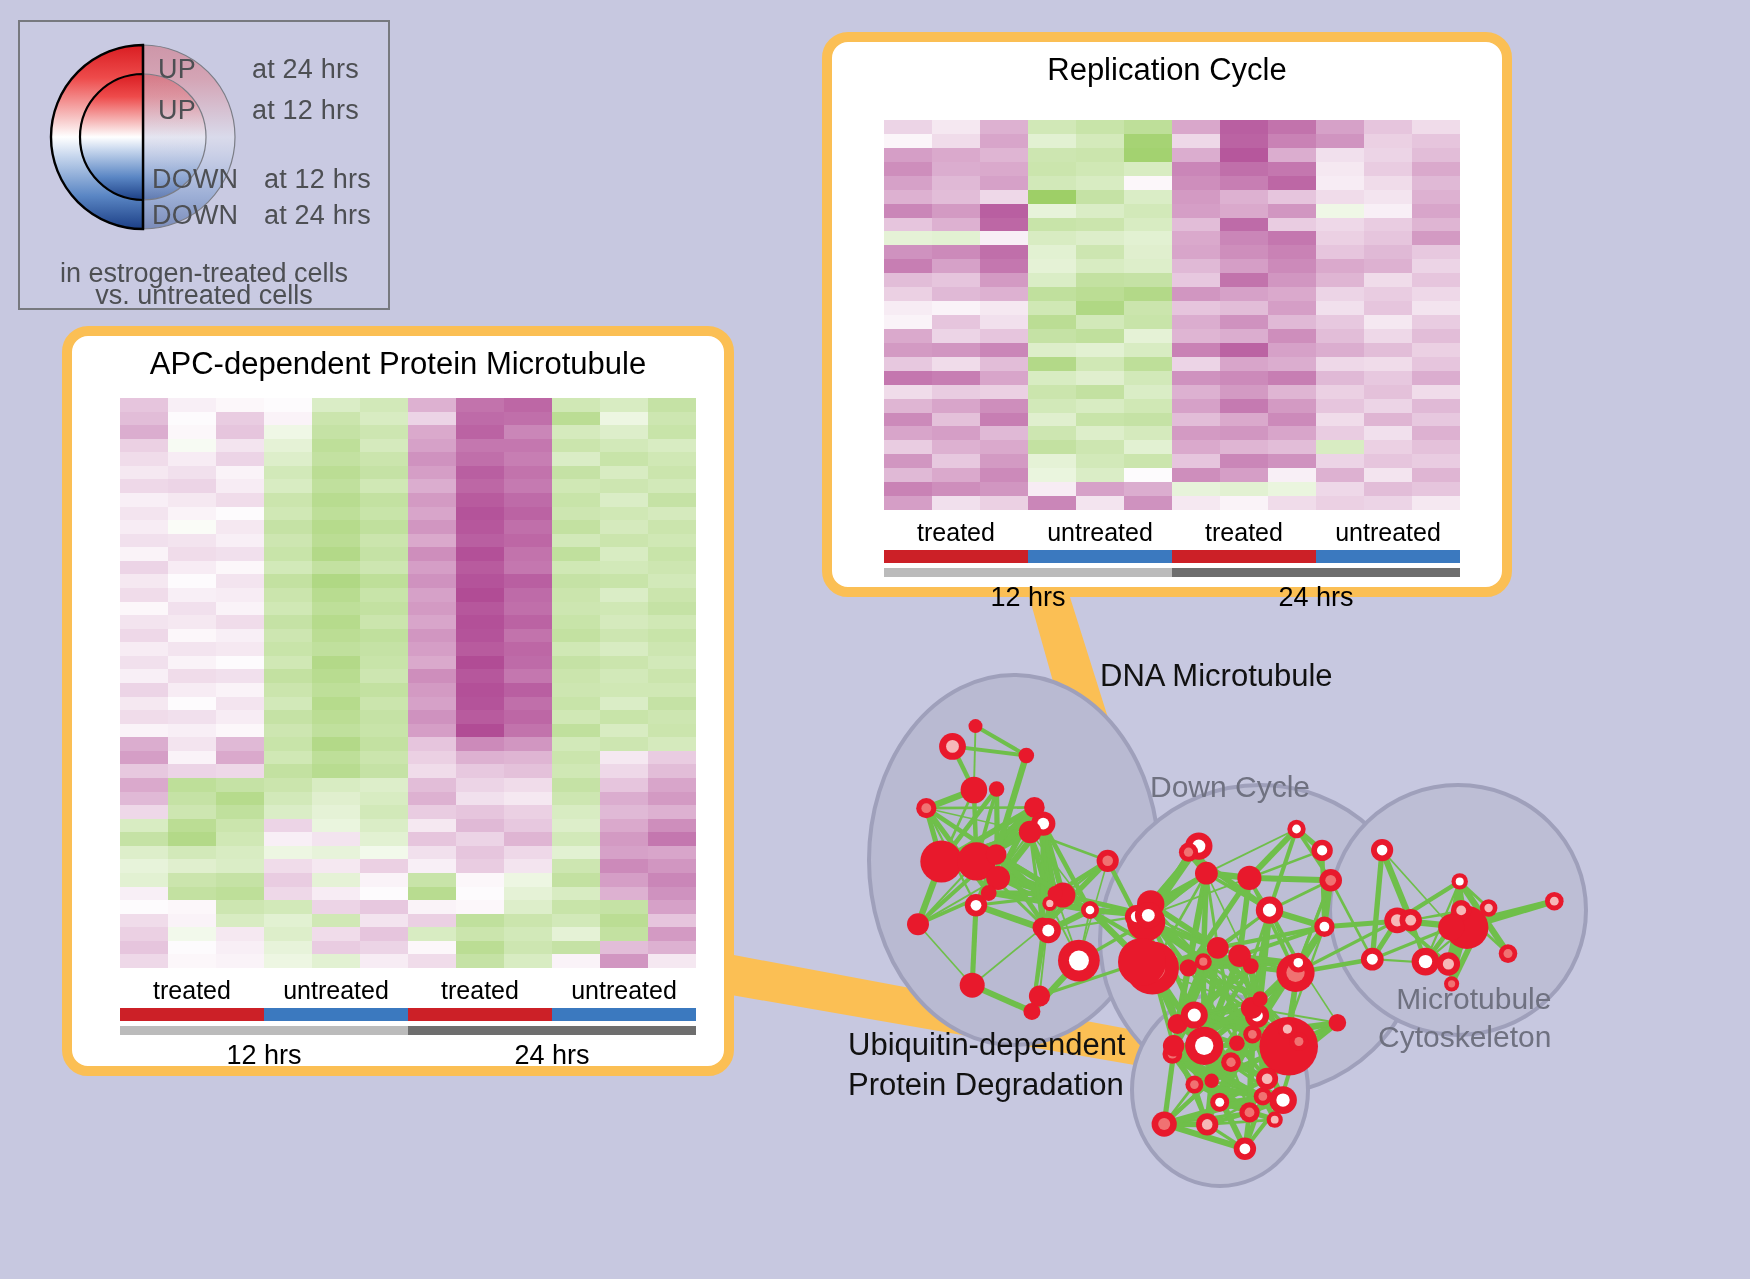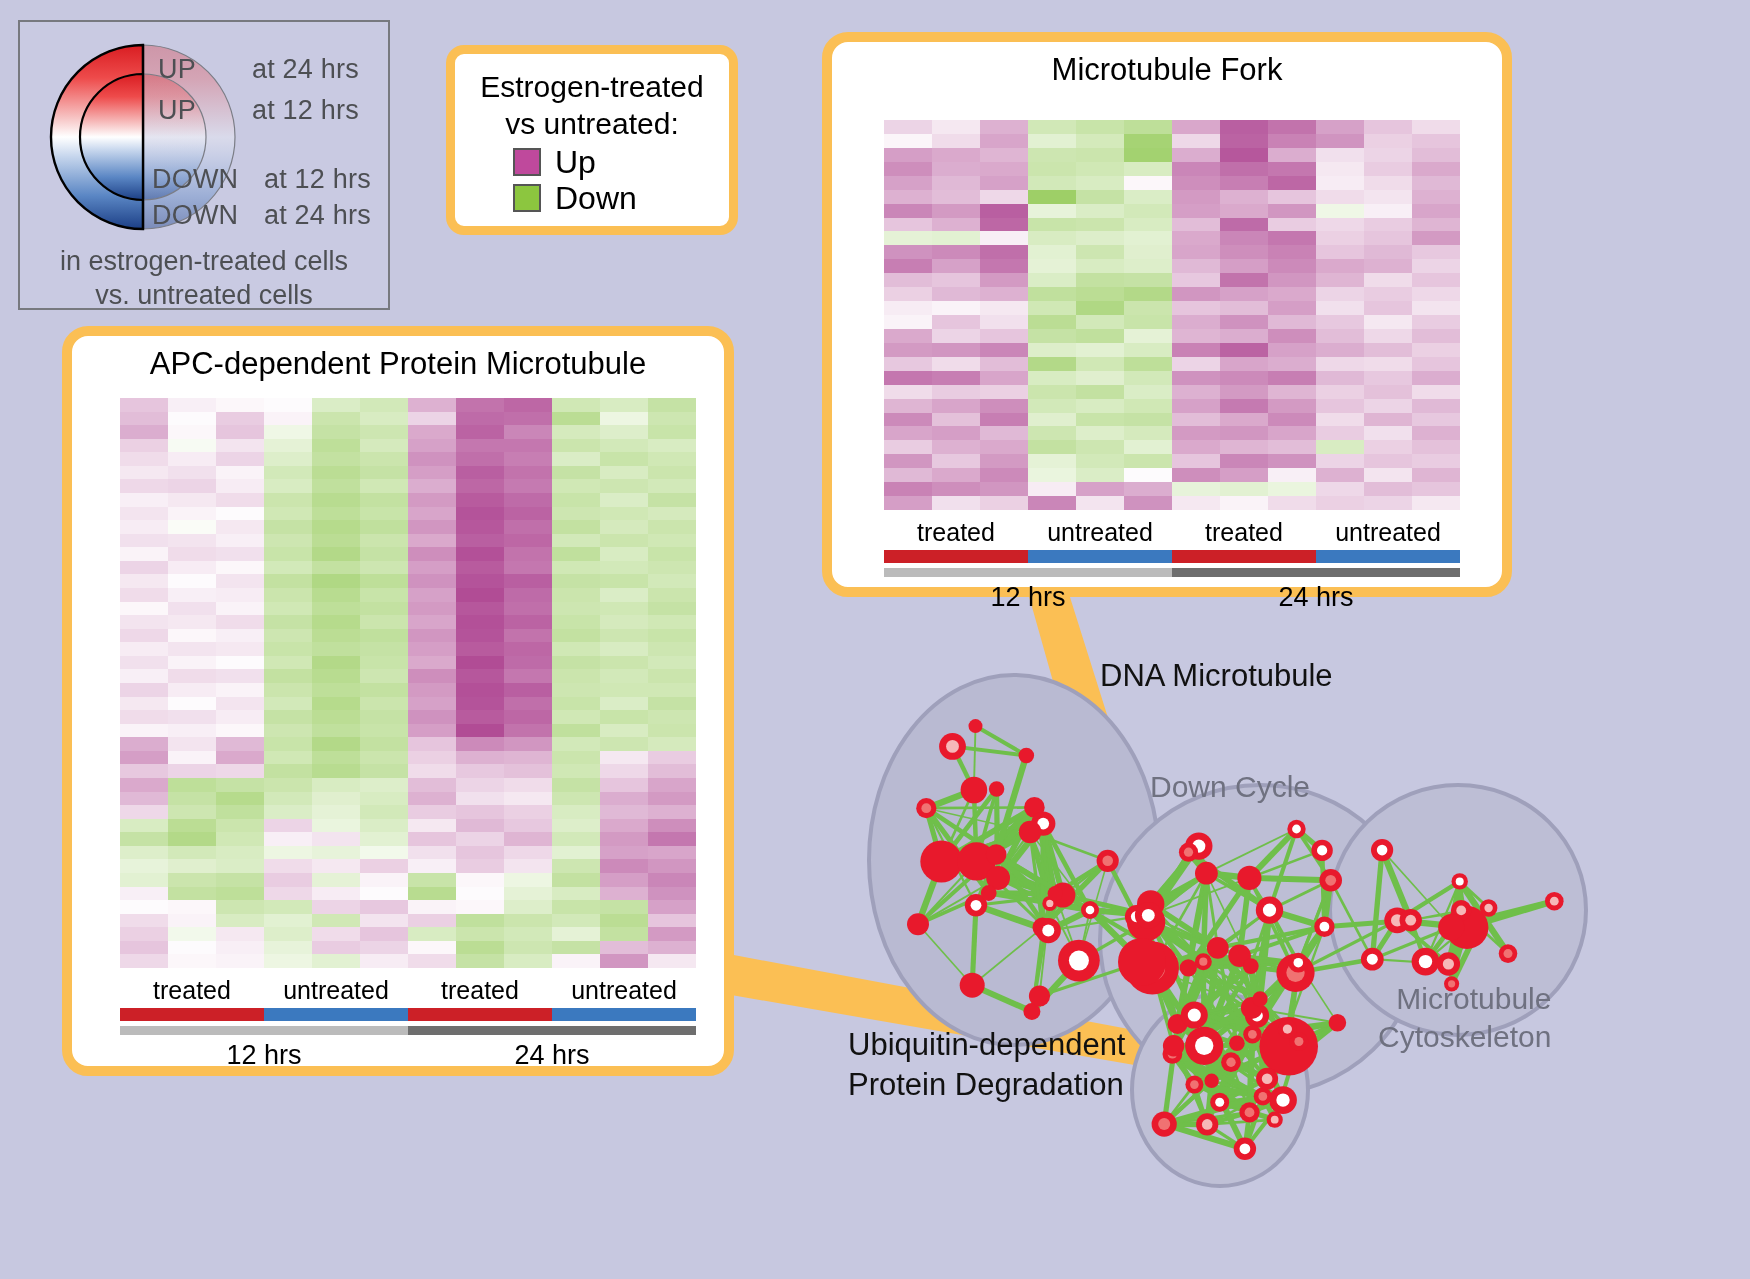--- a/index.html
+++ b/index.html
@@ -107,44 +107,32 @@
 
     <span class="wheel-lbl" style="left:138px;top:32px;">UP</span>
     <span class="wheel-lbl" style="left:232px;top:32px;">at 24 hrs</span>
     <span class="wheel-lbl" style="left:138px;top:73px;">UP</span>
     <span class="wheel-lbl" style="left:232px;top:73px;">at 12 hrs</span>
     <span class="wheel-lbl" style="left:132px;top:142px;">DOWN</span>
     <span class="wheel-lbl" style="left:244px;top:142px;">at 12 hrs</span>
     <span class="wheel-lbl" style="left:132px;top:178px;">DOWN</span>
     <span class="wheel-lbl" style="left:244px;top:178px;">at 24 hrs</span>
 
-    <div class="wheel-sub" style="top:222px;">in estrogen-treated cells</div>
+    <div class="wheel-sub" style="top:234px;">in estrogen-treated cells</div>
     <div class="wheel-sub" style="top:256px;">vs. untreated cells</div>
   </div>
 
-  <div id="updown-card">
-    <div class="hd">Estrogen-treated</div>
-    <div class="hd">vs untreated:</div>
-    <div class="swatch-row">
-      <span class="sw up"></span>
-      <span class="sw-lab">Up</span>
-    </div>
-    <div class="swatch-row">
-      <span class="sw down"></span>
-      <span class="sw-lab">Down</span>
-    </div>
-  </div>
 
   <svg style="position:absolute;left:0;top:0;width:1750px;height:1279px;pointer-events:none;">
     <polygon fill="#fbbf54" points="1023,575 1063,575 1144,832 1170,813 1148,886 1074,866 1100,848"></polygon>
     <polygon fill="#fbbf54" points="718,952 1198,1042 1196,1016 1263,1058 1199,1102 1198,1076 714,992"></polygon>
   </svg>
 
   <div class="panel" id="panel-rf" style="left:822px;top:32px;width:690px;height:565px;">
-    <div class="ptitle">Microtubule Fork</div>
+    <div class="ptitle">Replication Cycle</div>
     <div class="hm" id="hm-rf" style="position: absolute; left: 52px; top: 78px; width: 576px; height: 390px; grid-template-columns: repeat(12, 1fr); grid-template-rows: repeat(28, 1fr);">
         <div style="background: rgb(236, 212, 230);"></div>
         <div style="background: rgb(245, 232, 241);"></div>
         <div style="background: rgb(221, 177, 209);"></div>
         <div style="background: rgb(209, 232, 183);"></div>
         <div style="background: rgb(200, 228, 169);"></div>
         <div style="background: rgb(190, 223, 153);"></div>
         <div style="background: rgb(217, 167, 203);"></div>
         <div style="background: rgb(185, 95, 161);"></div>
         <div style="background: rgb(194, 115, 172);"></div>

